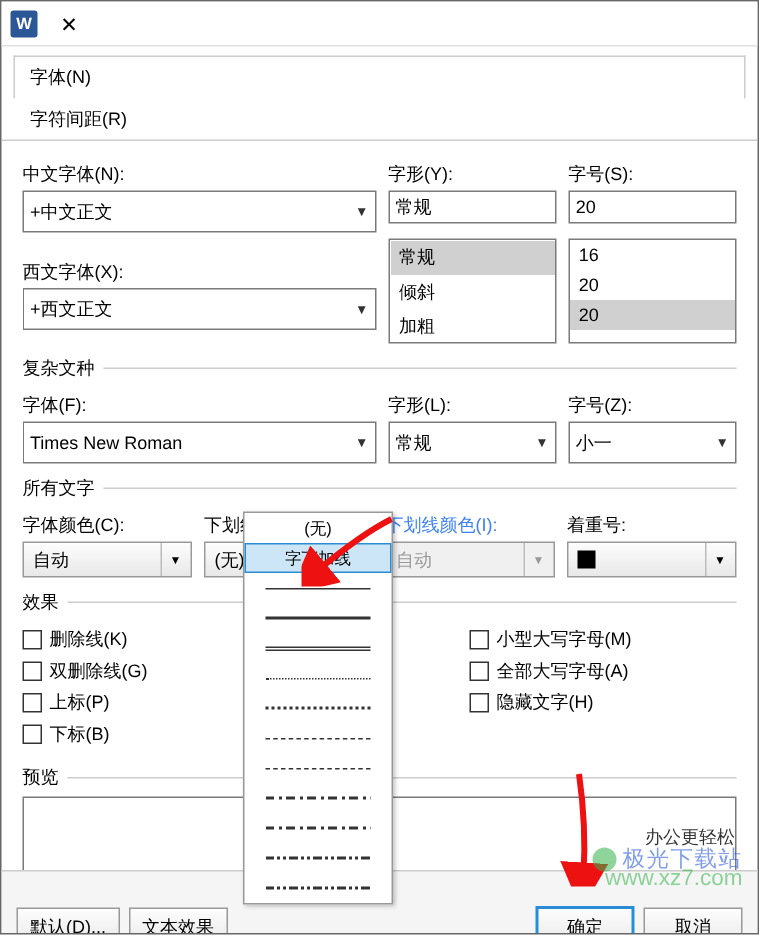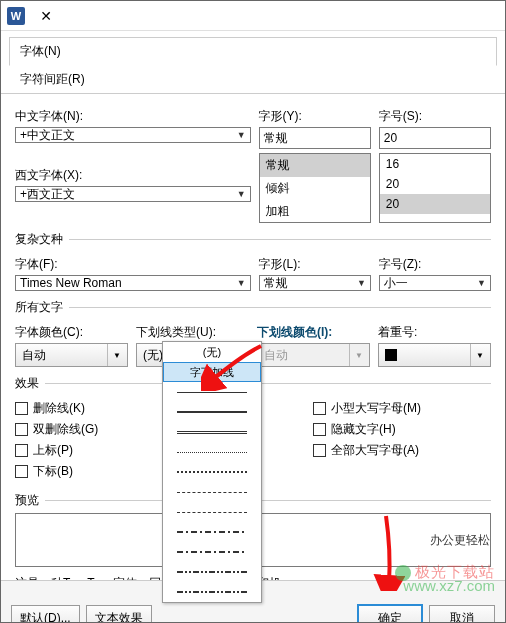--- a/index.html
+++ b/index.html
@@ -16,21 +16,21 @@
 
 .content { padding: 10px 14px; }
 
 .row { display: flex; gap: 8px; margin-bottom: 4px; }
 .col { flex: 1; display: flex; flex-direction: column; }
 .col-main { flex: 2.1; }
 .col-side { flex: 1; }
 
 .label { margin-bottom: 2px; margin-top: 4px; }
 
-.combo { display: flex; align-items: center; border: 1px solid #7a7a7a; height: 16px; background: #fff; padding: 0 4px; position: relative; }
+.combo { display: flex; align-items: center; border: 1px solid #7a7a7a; height: 28px; background: #fff; padding: 0 4px; position: relative; }
 .combo .arrow { margin-left: auto; font-size: 9px; color: #333; }
 .textbox { border: 1px solid #7a7a7a; height: 22px; padding: 0 4px; display: flex; align-items: center; }
 
 .listbox { border: 1px solid #7a7a7a; height: 70px; overflow-y: scroll; background: #fff; }
 .listbox-item { padding: 3px 6px; }
 .listbox-item.highlight { background: #d0d0d0; }
 
 .section-divider { display: flex; align-items: center; margin: 8px 0 4px 0; }
 .section-divider .line { flex: 1; height: 1px; background: #ccc; margin-left: 6px; }
 
@@ -67,25 +67,25 @@
 .u-dashed-wide { border-top: 1px dashed #333; letter-spacing: 4px; }
 .u-dash-dot { height: 2px; background-image: repeating-linear-gradient(90deg,#333 0 6px, transparent 6px 9px, #333 9px 11px, transparent 11px 14px); }
 .u-dash-dot-dot { height: 2px; background-image: repeating-linear-gradient(90deg,#333 0 6px, transparent 6px 8px, #333 8px 10px, transparent 10px 12px, #333 12px 14px, transparent 14px 16px); }
 
 
 .arrow-svg { position: absolute; z-index: 200; pointer-events: none; }
 
 
 .watermark { position: absolute; right: 10px; bottom: 40px; opacity: 0.55; z-index: 300; pointer-events: none; display: flex; align-items: center; gap: 4px; }
 .wm-icon { width: 16px; height: 16px; background: #34b44a; border-radius: 50%; position: relative; }
-.wm-text { color: #ef4444; font-size: 15px; letter-spacing: 1px; }
+.wm-text { color: #1d4ed8; font-size: 15px; letter-spacing: 1px; }
 .wm-url { color: #34b44a; font-size: 15px; position: absolute; right: 10px; bottom: 28px; opacity: 0.55; z-index: 300; }
 
 .color-swatch { width: 12px; height: 12px; background: #000; margin-right: 3px; }
-.disabled-label { color: #0c4a6e; font-weight: bold; }
+.disabled-label { color: #3b82f6; }
 
 ::-webkit-scrollbar { width: 16px; }
 ::-webkit-scrollbar-track { background: #f0f0f0; }
 ::-webkit-scrollbar-thumb { background: #c2c2c2; border: 1px solid #a0a0a0; }
 ::-webkit-scrollbar-button { background: #f0f0f0; height: 16px; border: 1px solid #ccc; }
 </style>
 </head>
 <body>
 
 <div class="titlebar">
@@ -232,25 +232,25 @@
           <span>下标(B)</span>
         </div>
     </div>
     <div class="effects-col" style="padding-left:80px">
       <div class="checkbox-row">
           <div class="checkbox"></div>
           <span>小型大写字母(M)</span>
         </div>
       <div class="checkbox-row">
           <div class="checkbox"></div>
+          <span>全部大写字母(A)</span>
+        </div>
+      <div class="checkbox-row">
+          <div class="checkbox"></div>
           <span>隐藏文字(H)</span>
-        </div>
-      <div class="checkbox-row">
-          <div class="checkbox"></div>
-          <span>全部大写字母(A)</span>
         </div>
     </div>
   </div>
 
   <div class="section-divider">
     <span>预览</span>
     <div class="line"></div>
   </div>
   <div class="preview-box">
     <span>办公更轻松</span>

